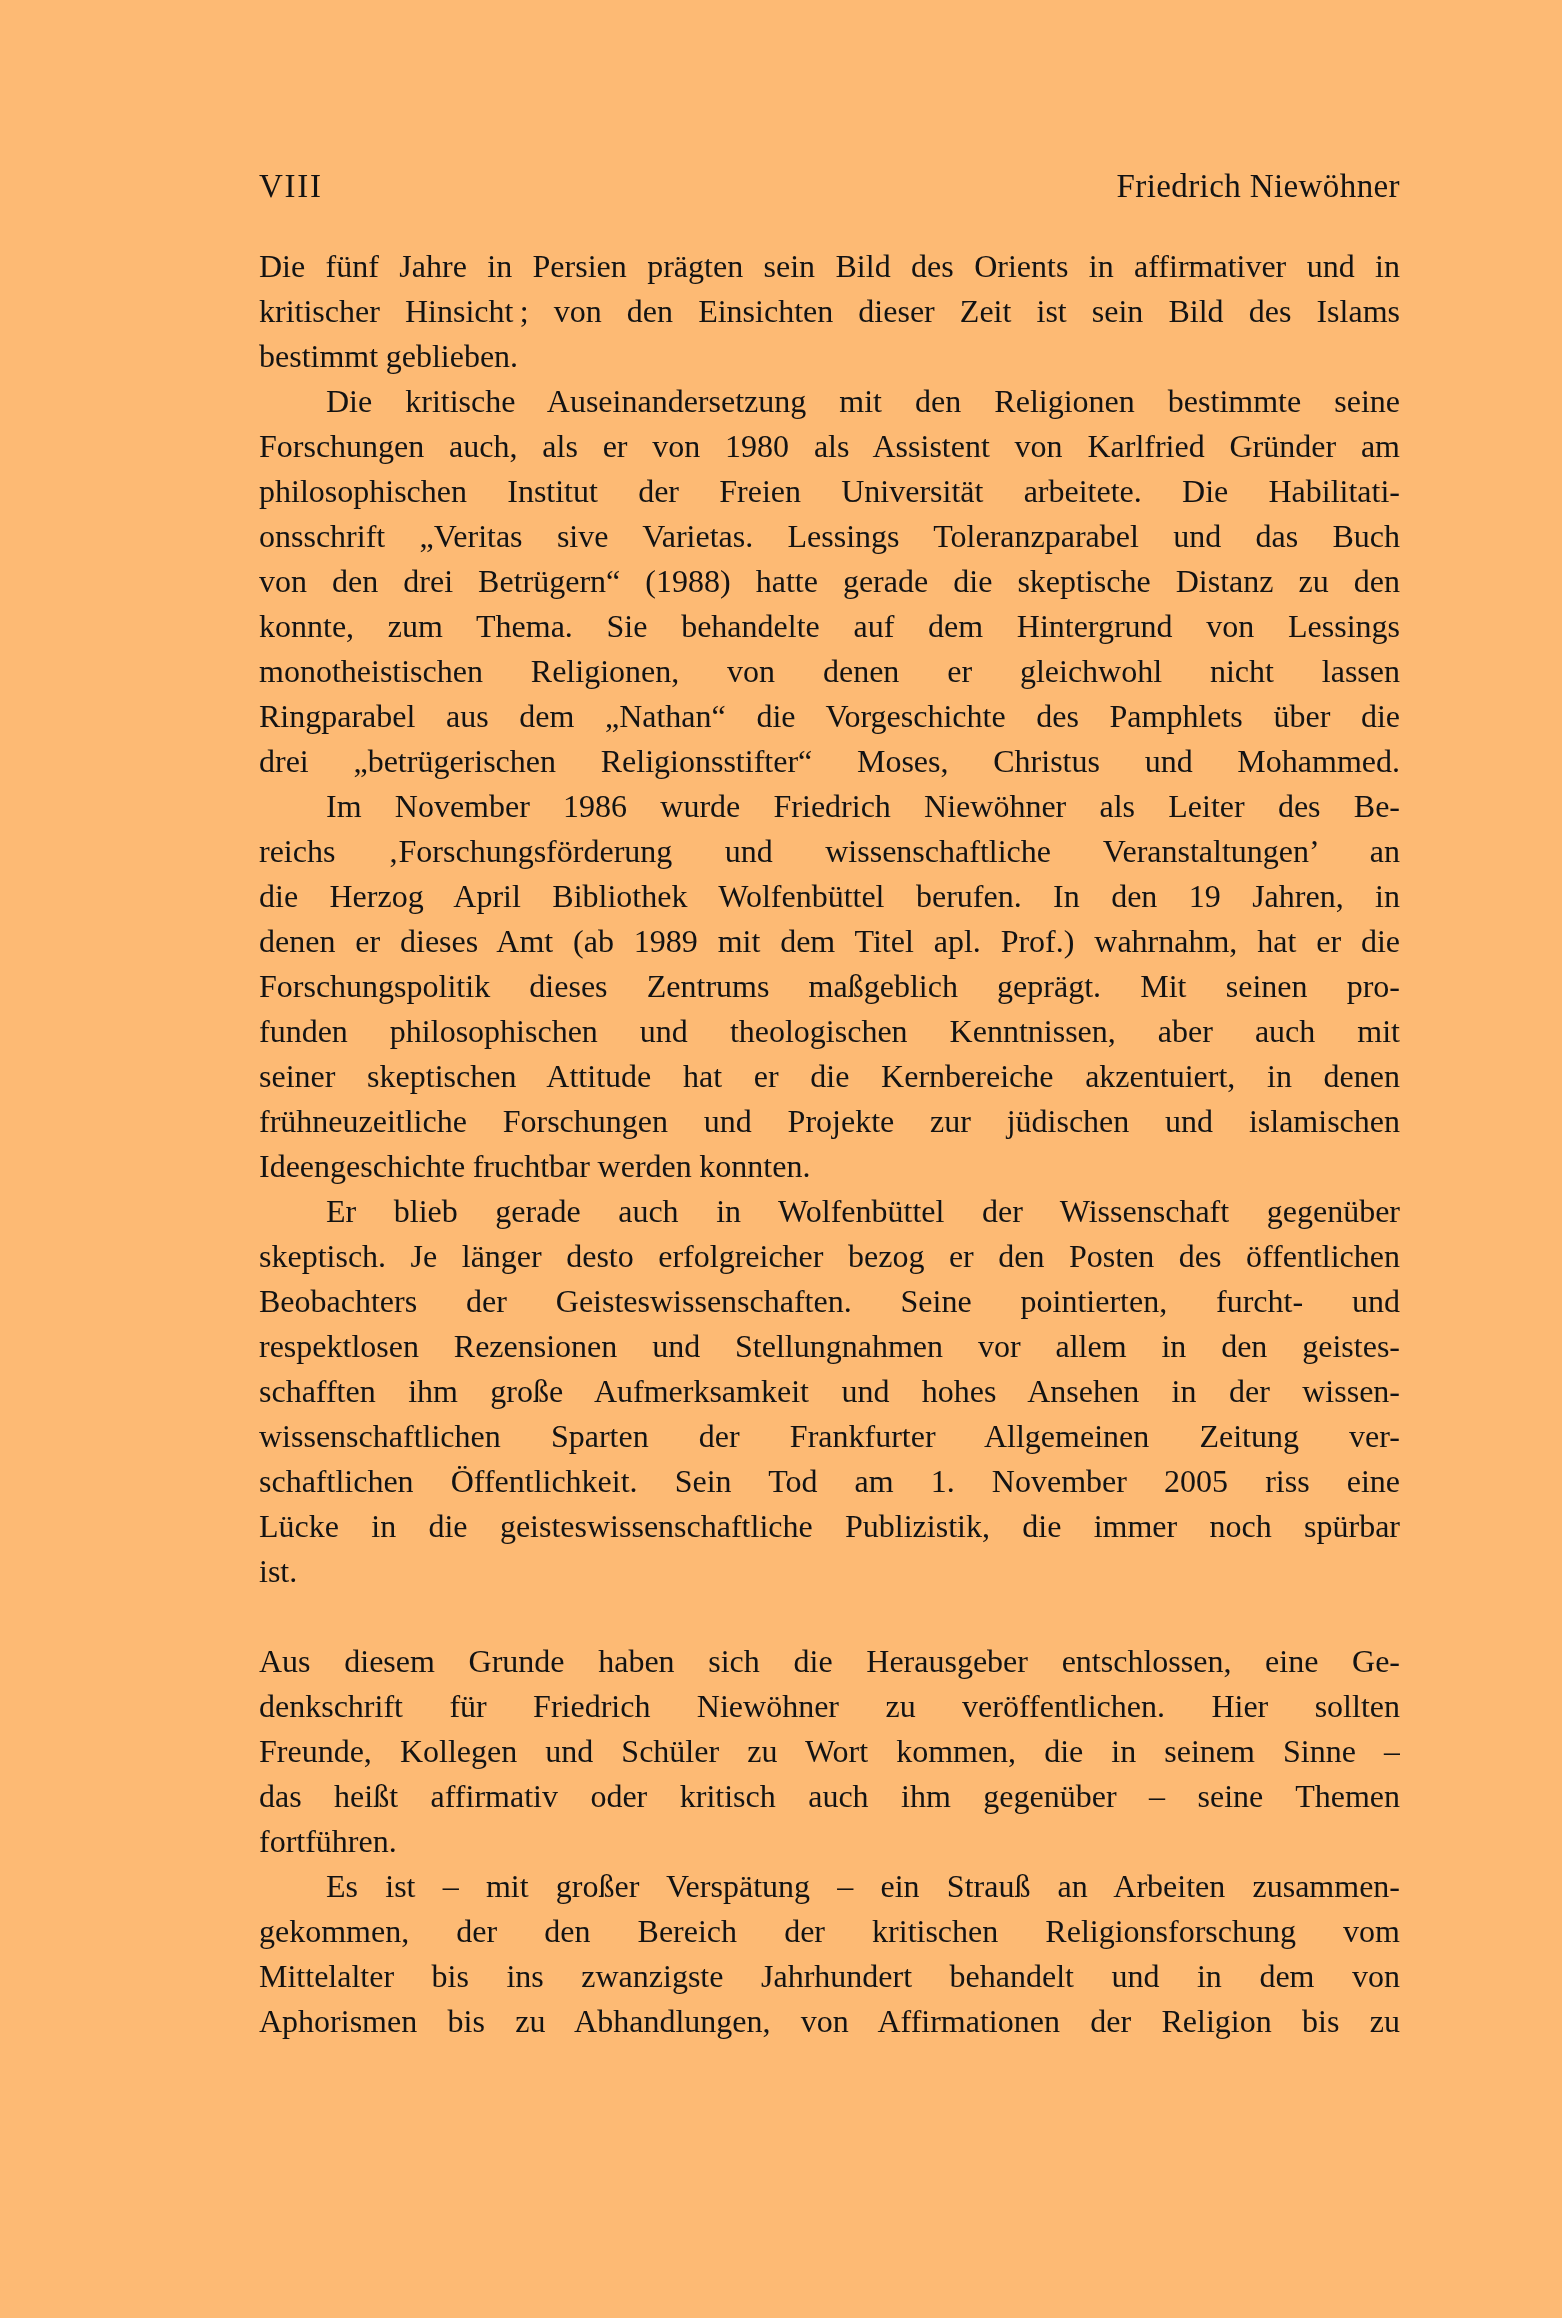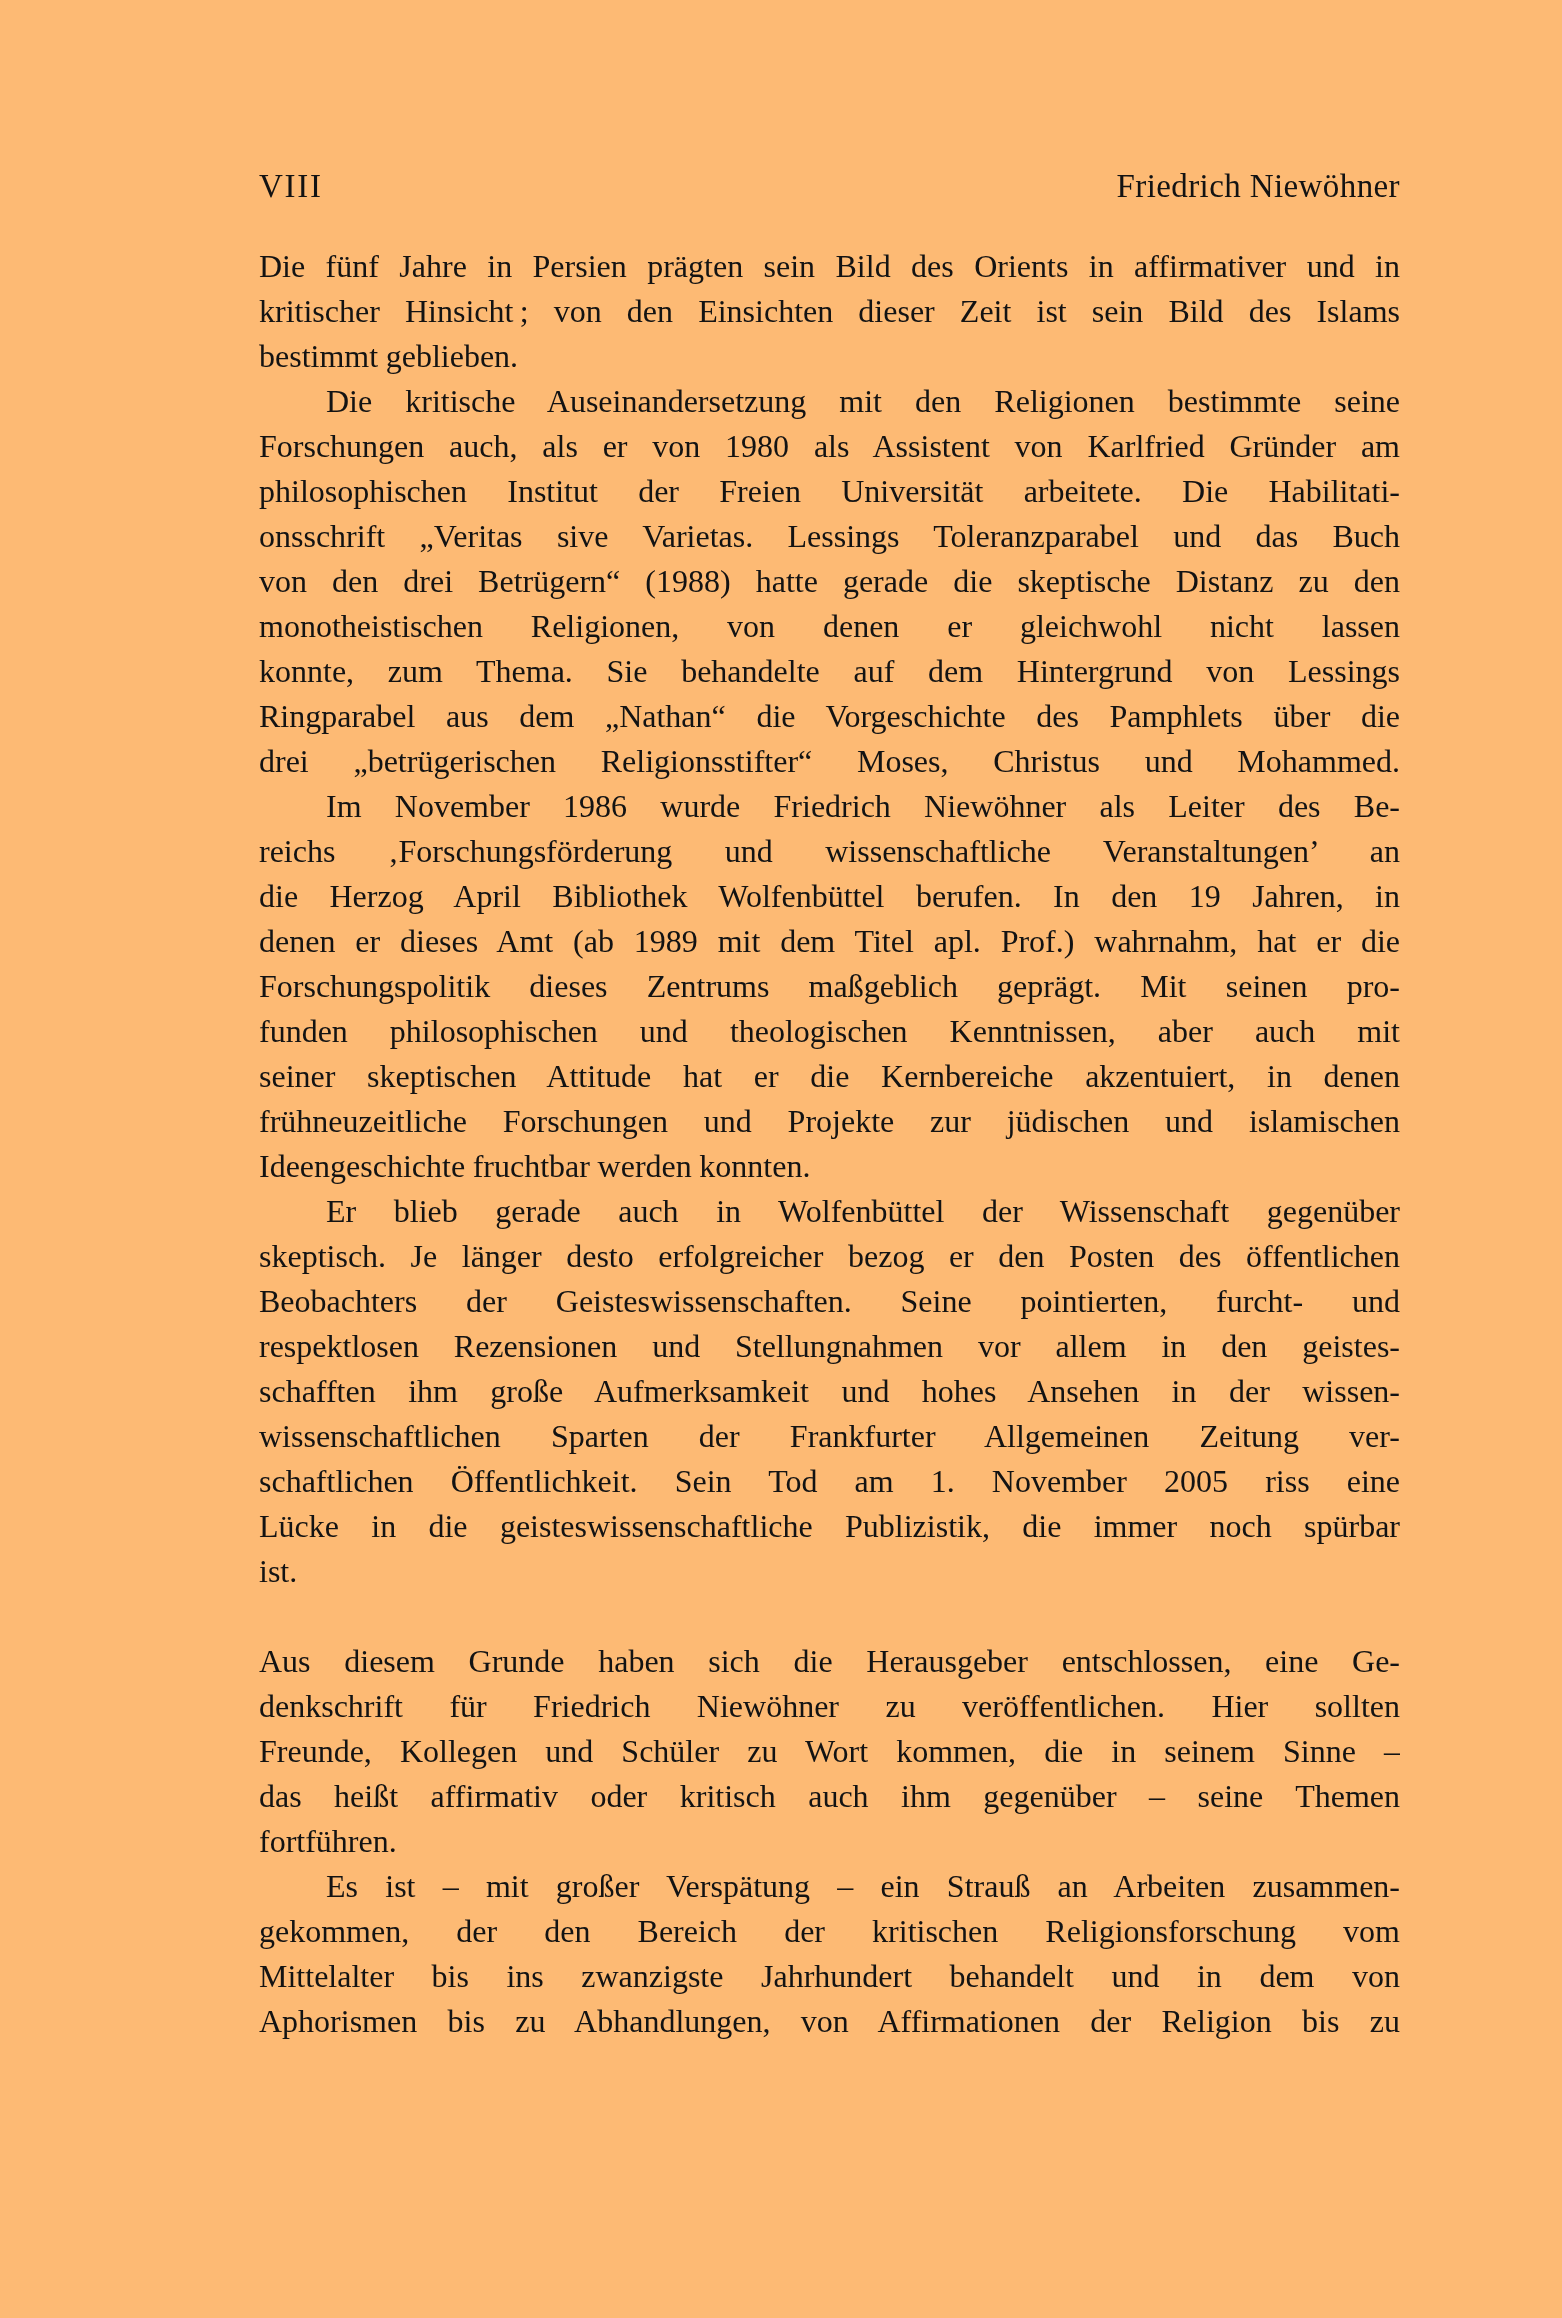--- a/index.html
+++ b/index.html
@@ -81,22 +81,22 @@
         <div class="line">Die fünf Jahre in Persien prägten sein Bild des Orients in affirmativer und in</div>
         <div class="line">kritischer Hinsicht ; von den Einsichten dieser Zeit ist sein Bild des Islams</div>
         <div class="line last-left">bestimmt geblieben.</div>
       </div>
       <div class="para">
         <div class="line indent">Die kritische Auseinandersetzung mit den Religionen bestimmte seine</div>
         <div class="line">Forschungen auch, als er von 1980 als Assistent von Karlfried Gründer am</div>
         <div class="line">philosophischen Institut der Freien Universität arbeitete. Die Habilitati-</div>
         <div class="line">onsschrift „Veritas sive Varietas. Lessings Toleranzparabel und das Buch</div>
         <div class="line">von den drei Betrügern“ (1988) hatte gerade die skeptische Distanz zu den</div>
+        <div class="line">konnte, zum Thema. Sie behandelte auf dem Hintergrund von Lessings</div>
         <div class="line">monotheistischen Religionen, von denen er gleichwohl nicht lassen</div>
-        <div class="line">konnte, zum Thema. Sie behandelte auf dem Hintergrund von Lessings</div>
         <div class="line">Ringparabel aus dem „Nathan“ die Vorgeschichte des Pamphlets über die</div>
         <div class="line">drei „betrügerischen Religionsstifter“ Moses, Christus und Mohammed.</div>
       </div>
       <div class="para">
         <div class="line indent">Im November 1986 wurde Friedrich Niewöhner als Leiter des Be-</div>
         <div class="line">reichs ‚Forschungsförderung und wissenschaftliche Veranstaltungen’ an</div>
         <div class="line">die Herzog April Bibliothek Wolfenbüttel berufen. In den 19 Jahren, in</div>
         <div class="line">denen er dieses Amt (ab 1989 mit dem Titel apl. Prof.) wahrnahm, hat er die</div>
         <div class="line">Forschungspolitik dieses Zentrums maßgeblich geprägt. Mit seinen pro-</div>
         <div class="line">funden philosophischen und theologischen Kenntnissen, aber auch mit</div>

